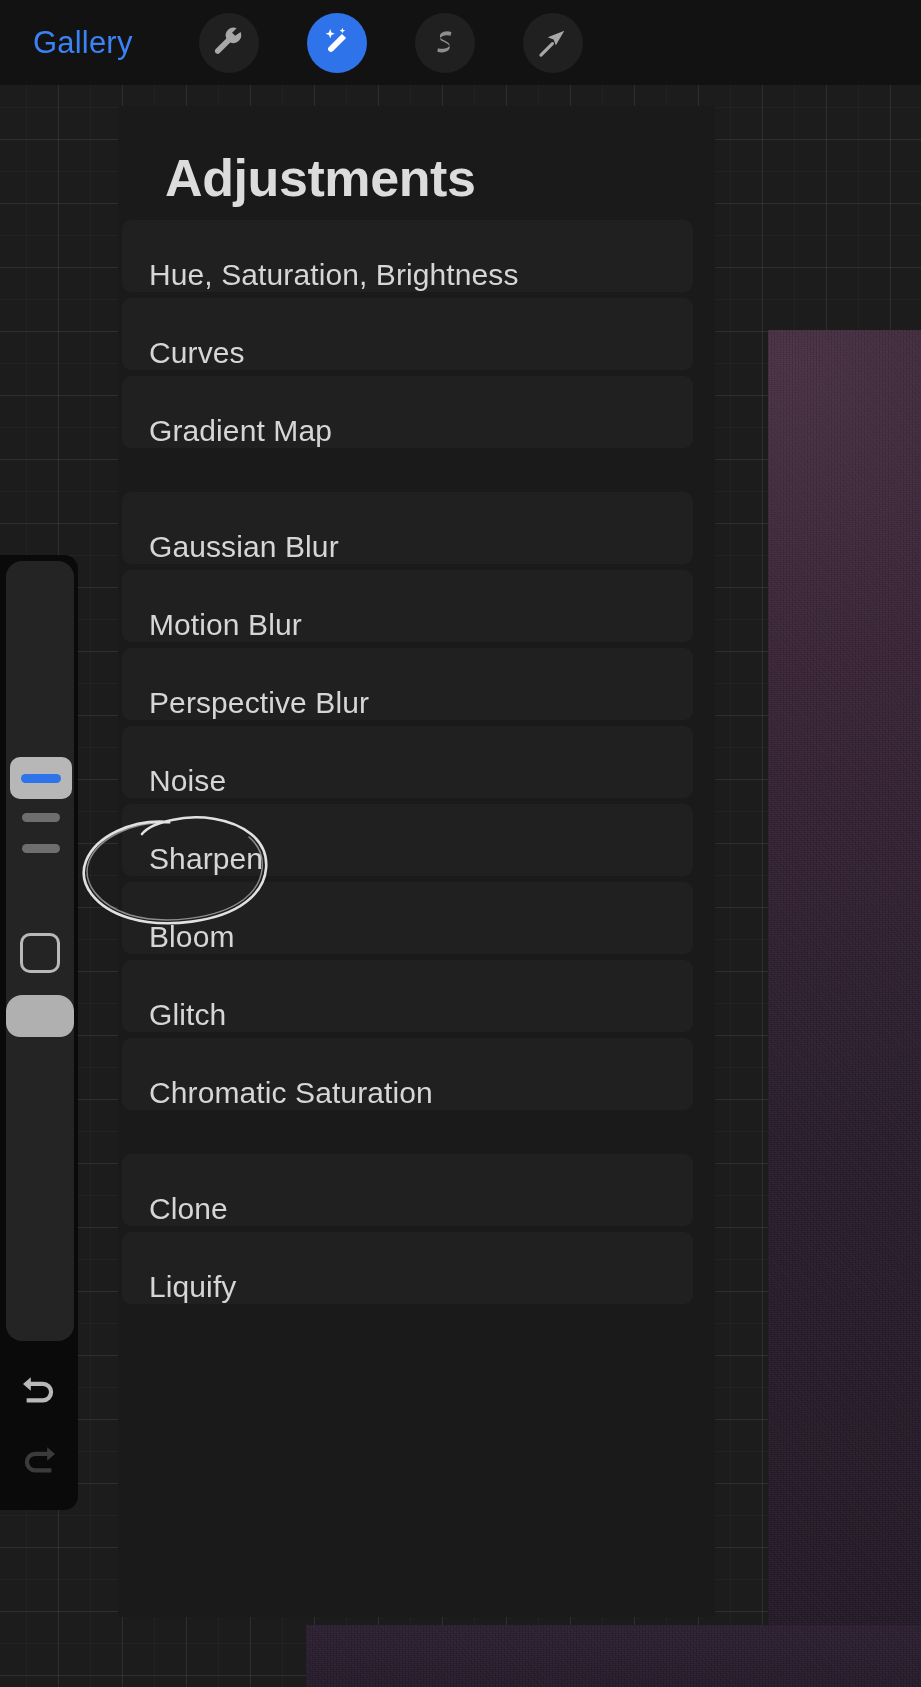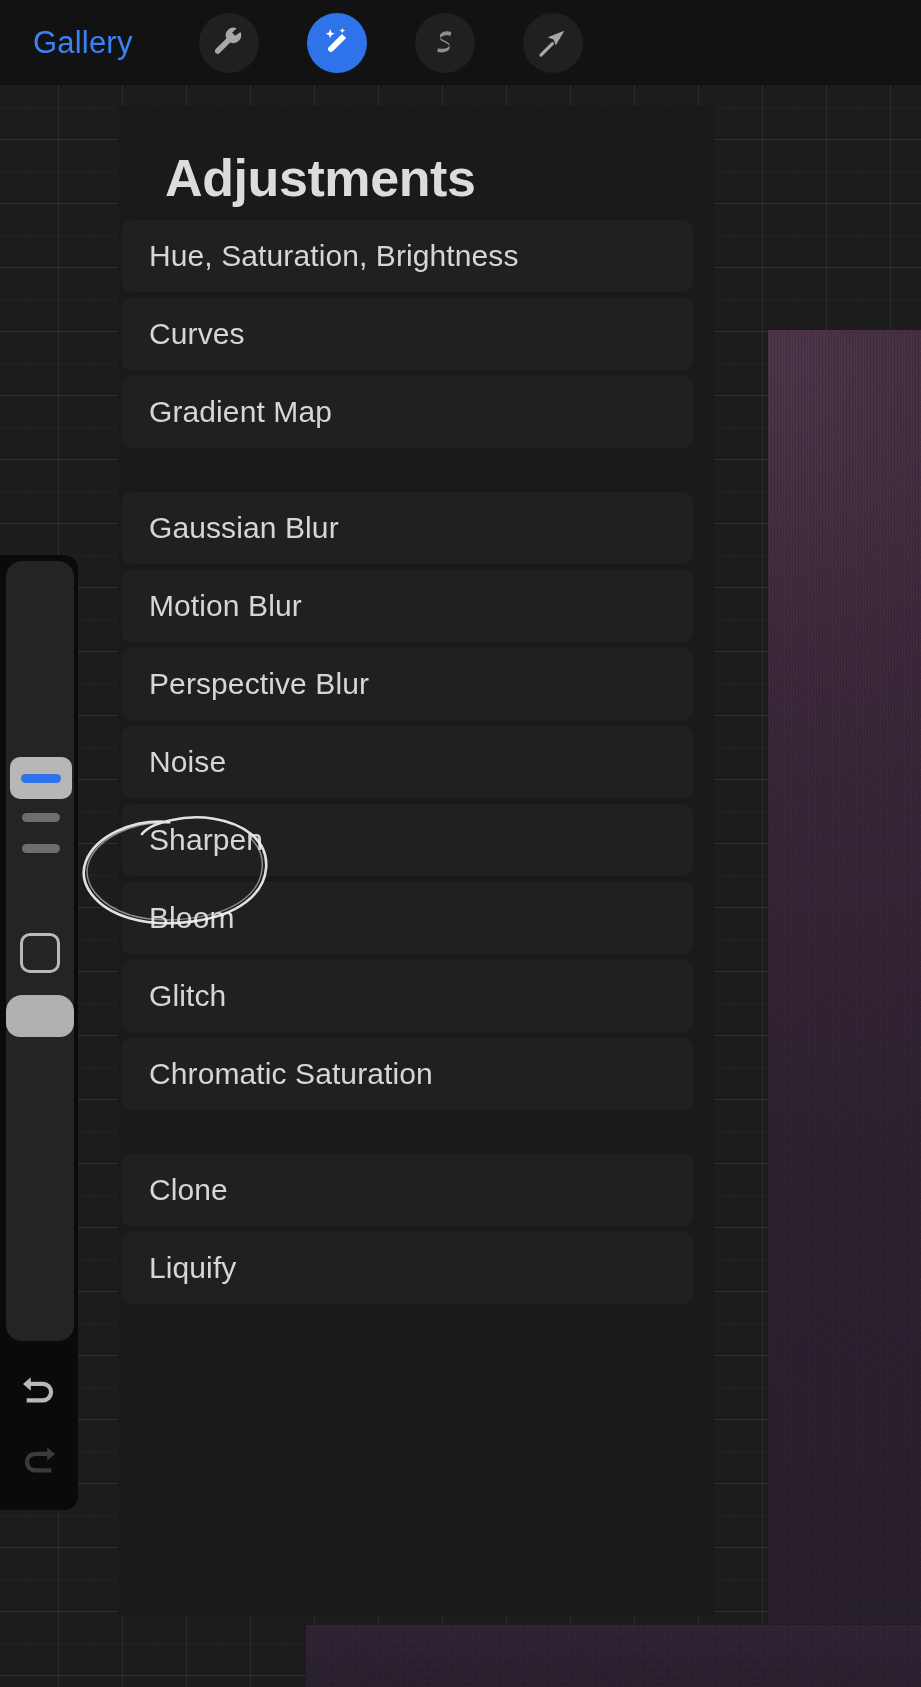--- a/index.html
+++ b/index.html
@@ -232,21 +232,21 @@
     top: 114px;
     width: 589px;
   }
   .menu-item {
     position: relative;
     height: 72px;
     margin: 0 0 6px 0;
     background: #202020;
     border-radius: 9px;
     display: flex;
-    align-items: center;
+    align-items: flex-end;
     width: 571px;
   }
   .menu-item .label {
     margin-left: 27px;
     color: #d6d6d6;
     font-size: 30px;
     letter-spacing: 0.1px;
     white-space: nowrap;
   }
   .group-gap { height: 38px; }

